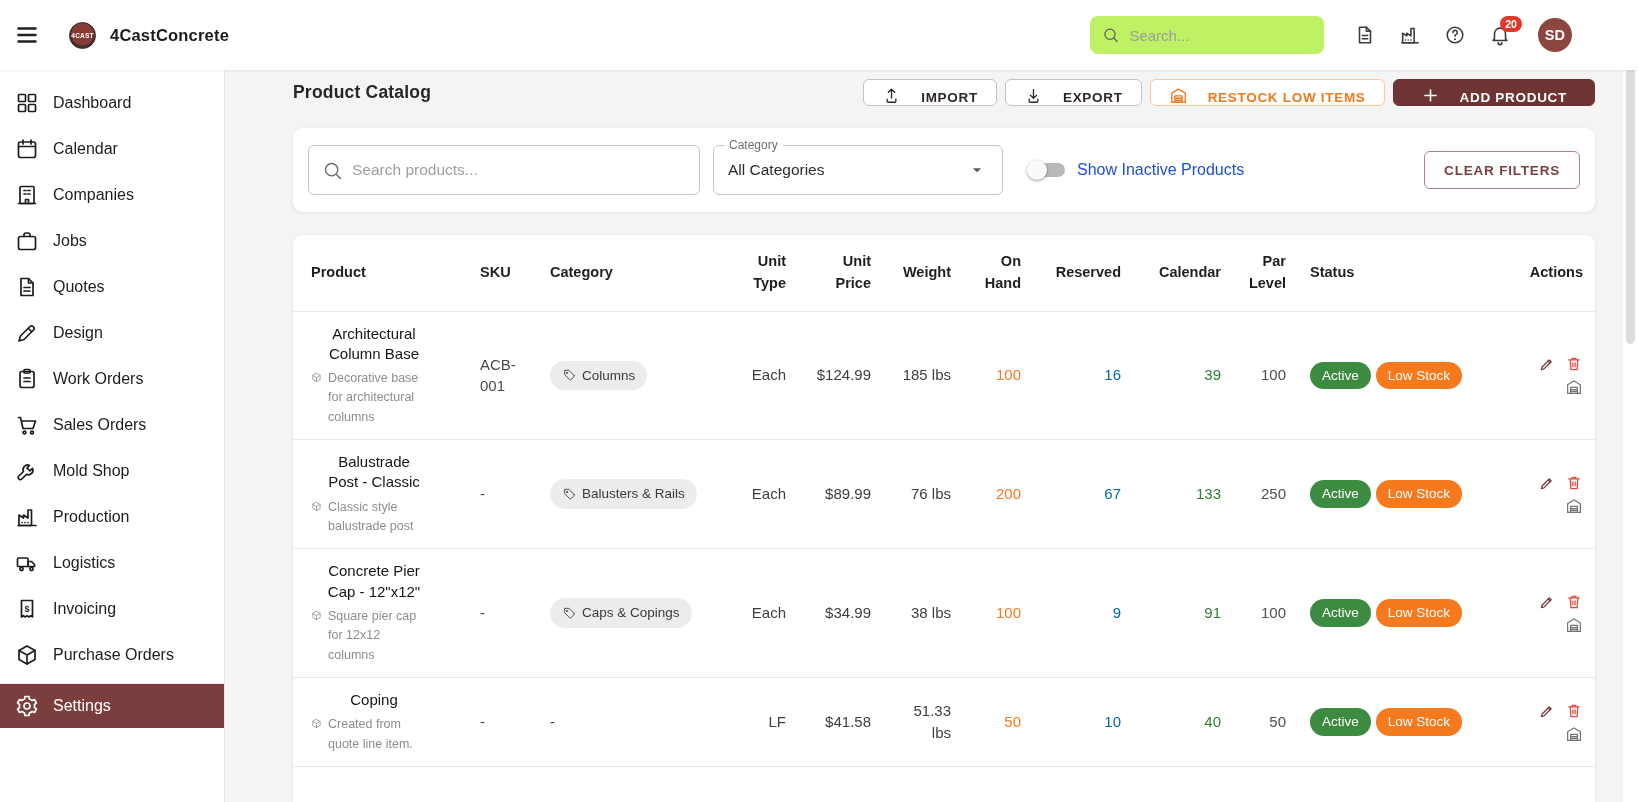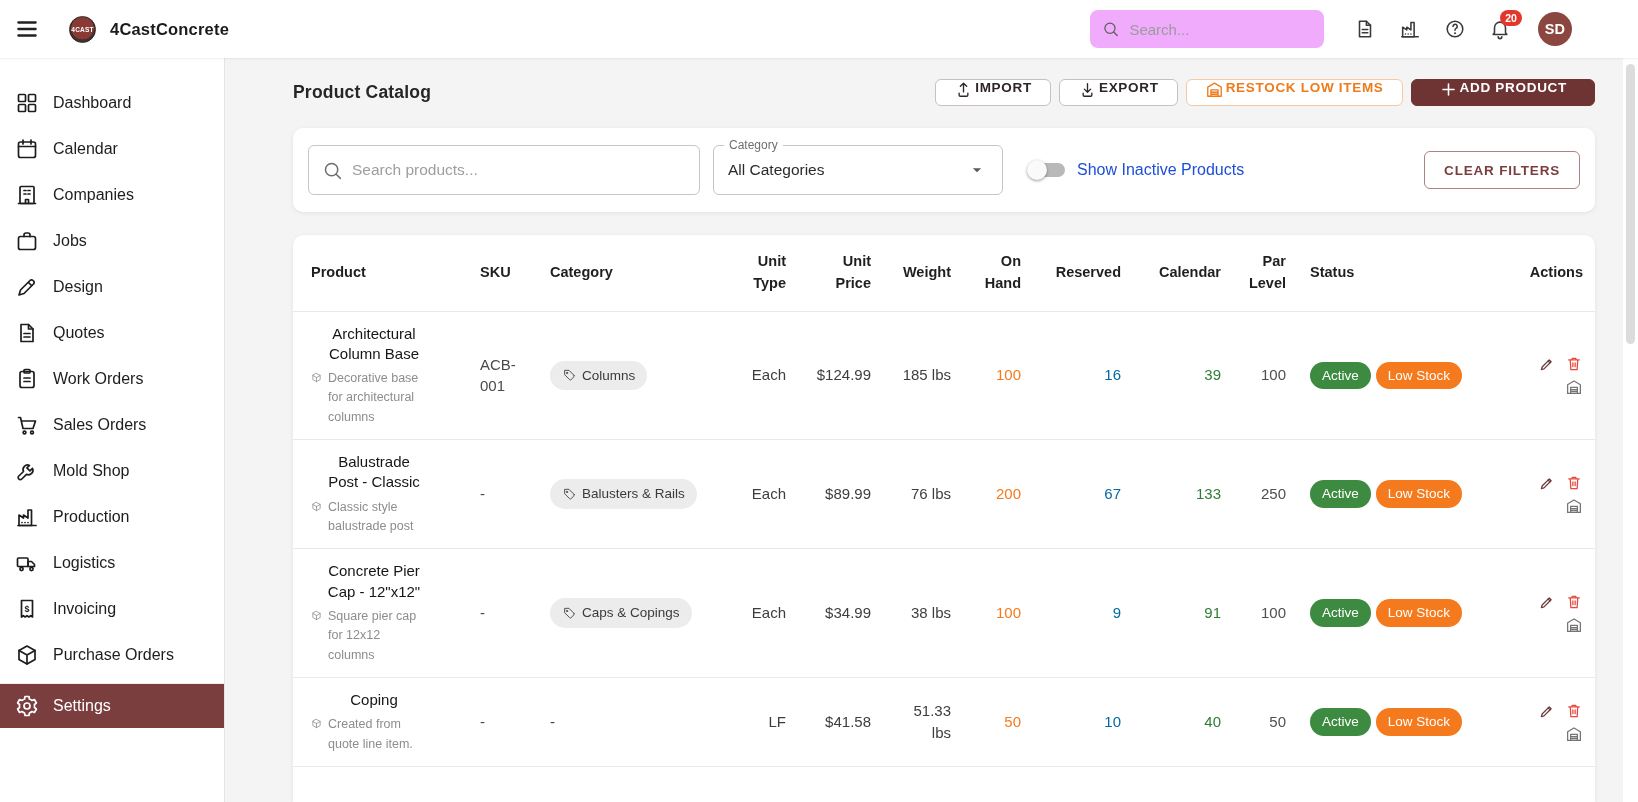--- a/index.html
+++ b/index.html
@@ -1,30 +1,30 @@
 <!DOCTYPE html>
 <html><head>
 <meta charset="utf-8">
 <style>
   * { margin:0; padding:0; box-sizing:border-box; }
   html,body { width:1638px; height:802px; overflow:hidden; }
   body { font-family:"Liberation Sans", sans-serif; background:#f5f4f4; color:#222; }
 
   
-  .topbar { position:fixed; top:0; left:0; width:1638px; height:58px; background:#fff;
+  .topbar { position:fixed; top:0; left:0; width:1638px; height:70px; background:#fff;
             display:flex; align-items:center; z-index:20; box-shadow:0 1px 2px rgba(0,0,0,.07);
             padding:0 66px 0 14px; }
   .hamburger { width:26px; height:26px; color:#222; cursor:pointer; }
   .logo-badge { width:27px; height:27px; border-radius:50%; margin-left:29px;
                 background:radial-gradient(circle at 50% 45%, #8a3a34 0 60%, #41302e 61% 100%);
                 display:flex; align-items:center; justify-content:center;
                 border:1px solid #2e2421; flex:0 0 auto; }
   .logo-badge span { color:#fff; font-size:6.5px; font-weight:bold; letter-spacing:.2px; }
   .app-title { margin-left:14px; font-size:16.5px; font-weight:bold; color:#1b1b1b; letter-spacing:.2px; }
-  .top-search { margin-left:auto; width:234px; height:38px; background:#f0abfc; border-radius:8px;
+  .top-search { margin-left:auto; width:234px; height:38px; background:#bef264; border-radius:8px;
                 display:flex; align-items:center; padding:0 12px; gap:10px; }
   .top-search .ic { color:#5c5c5c; }
   .top-search input { border:none; outline:none; background:transparent; font-size:15px; width:100%;
                       font-family:"Liberation Sans",sans-serif; color:#333; }
   .top-search input::placeholder { color:#9b9b9b; }
   .top-icons { display:flex; align-items:center; gap:23px; margin-left:30px; }
   .top-icons .tbtn { width:22px; height:22px; color:#3a3a3a; cursor:pointer; position:relative; }
   .badge { position:absolute; top:-8px; right:-11px; min-width:22px; height:16px; background:#e0382d;
            color:#fff; border-radius:9px; font-size:10.5px; font-weight:bold; display:flex;
            align-items:center; justify-content:center; padding:0 4px;margin-left:20px; }
@@ -43,21 +43,21 @@
   .nav-divider { border-top:1px solid #ececec; margin-top:5px; }
   .nav-settings { height:44px; display:flex; align-items:center; padding-left:15px; gap:14px;
                   font-size:16px; background:#7a3e3e; color:#fff; cursor:pointer; }
   .nav-settings .ic { width:24px; height:24px; color:#fff; }
 
   
   .main { flex:1; padding:14px 43px 0 68px; overflow:hidden; }
   .page-head { height:40px; display:flex; align-items:center; margin-bottom:16px; }
   .page-title { font-size:17.5px; font-weight:bold; color:#262626; letter-spacing:.2px; }
   .head-actions { margin-left:auto; display:flex; gap:8px; }
-  .btn { height:27px; border-radius:6px; display:inline-flex; align-items:flex-start; gap:2px;
+  .btn { height:27px; border-radius:6px; display:inline-flex; align-items:flex-end; gap:20px;
          padding:0 18px; font-size:13.5px; font-weight:bold; letter-spacing:.7px; background:#fff;
          cursor:pointer; font-family:"Liberation Sans",sans-serif; white-space:nowrap; }
   .btn .ic { width:19px; height:19px; }
   .btn-outline { border:1px solid #c9bfbf; color:#2e2626; }
   .btn-restock { border:1px solid #f6c9a2; color:#ee7b1c; }
   .btn-restock .ic { color:#ee7b1c; }
   .btn-add { background:#6e3434; border:1px solid #6e3434; color:#fff; padding:0 27px; }
 
   
   .filter-card { background:#fff; border-radius:10px; box-shadow:0 1px 4px rgba(0,0,0,.08);
@@ -220,34 +220,34 @@
           <svg viewBox="0 0 24 24" fill="none" stroke="currentColor" stroke-width="1.7" stroke-linecap="round" stroke-linejoin="round">
             <rect x="3.5" y="7.5" width="17" height="13" rx="2"></rect>
             <path d="M9 7.5V6a2 2 0 0 1 2-2h2a2 2 0 0 1 2 2v1.5"></path>
           </svg>
         </span>
       <span>Jobs</span>
     </div>
     <div class="nav-item">
       <span class="ic">
           <svg viewBox="0 0 24 24" fill="none" stroke="currentColor" stroke-width="1.7" stroke-linecap="round" stroke-linejoin="round">
+            <path d="M6 3.5h7.5L18 8v12.5H6z"></path>
+            <path d="M13.5 3.5V8H18M9 12.5h6M9 16h6"></path>
+          </svg>
+        </span>
+      <span>Quotes</span>
+    </div>
+    <div class="nav-item">
+      <span class="ic">
+          <svg viewBox="0 0 24 24" fill="none" stroke="currentColor" stroke-width="1.7" stroke-linecap="round" stroke-linejoin="round">
             <path d="M4 20l1.5-5L15 5.5a2 2 0 0 1 3 0l.5.5a2 2 0 0 1 0 3L9 18.5 4 20z"></path>
             <path d="M13.5 7.5l3 3"></path>
           </svg>
         </span>
       <span>Design</span>
-    </div>
-    <div class="nav-item">
-      <span class="ic">
-          <svg viewBox="0 0 24 24" fill="none" stroke="currentColor" stroke-width="1.7" stroke-linecap="round" stroke-linejoin="round">
-            <path d="M6 3.5h7.5L18 8v12.5H6z"></path>
-            <path d="M13.5 3.5V8H18M9 12.5h6M9 16h6"></path>
-          </svg>
-        </span>
-      <span>Quotes</span>
     </div>
     <div class="nav-item">
       <span class="ic">
           <svg viewBox="0 0 24 24" fill="none" stroke="currentColor" stroke-width="1.7" stroke-linecap="round" stroke-linejoin="round">
             <rect x="5" y="4.5" width="14" height="16" rx="2"></rect>
             <rect x="9" y="2.5" width="6" height="3.5" rx="1"></rect>
             <path d="M9 11h6M9 14.5h6"></path>
           </svg>
         </span>
       <span>Work Orders</span>

